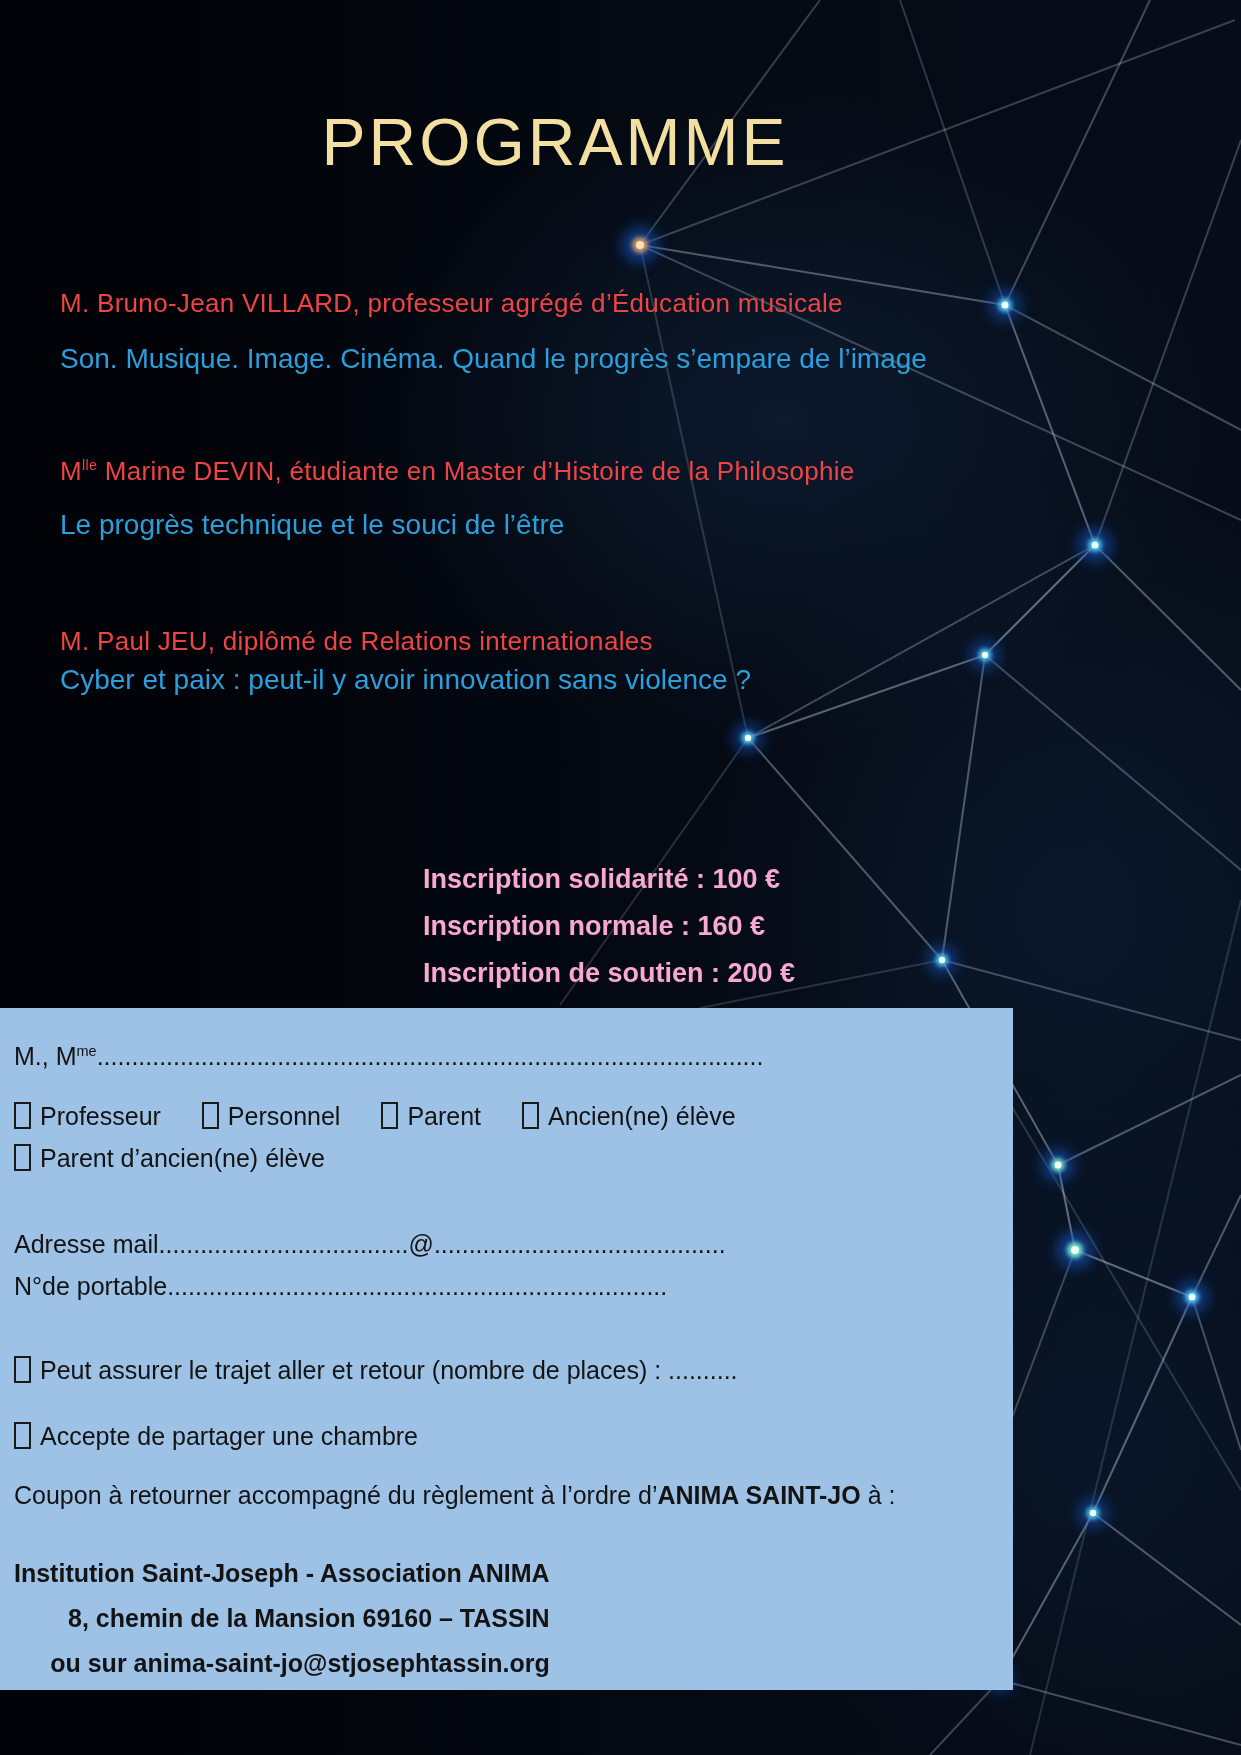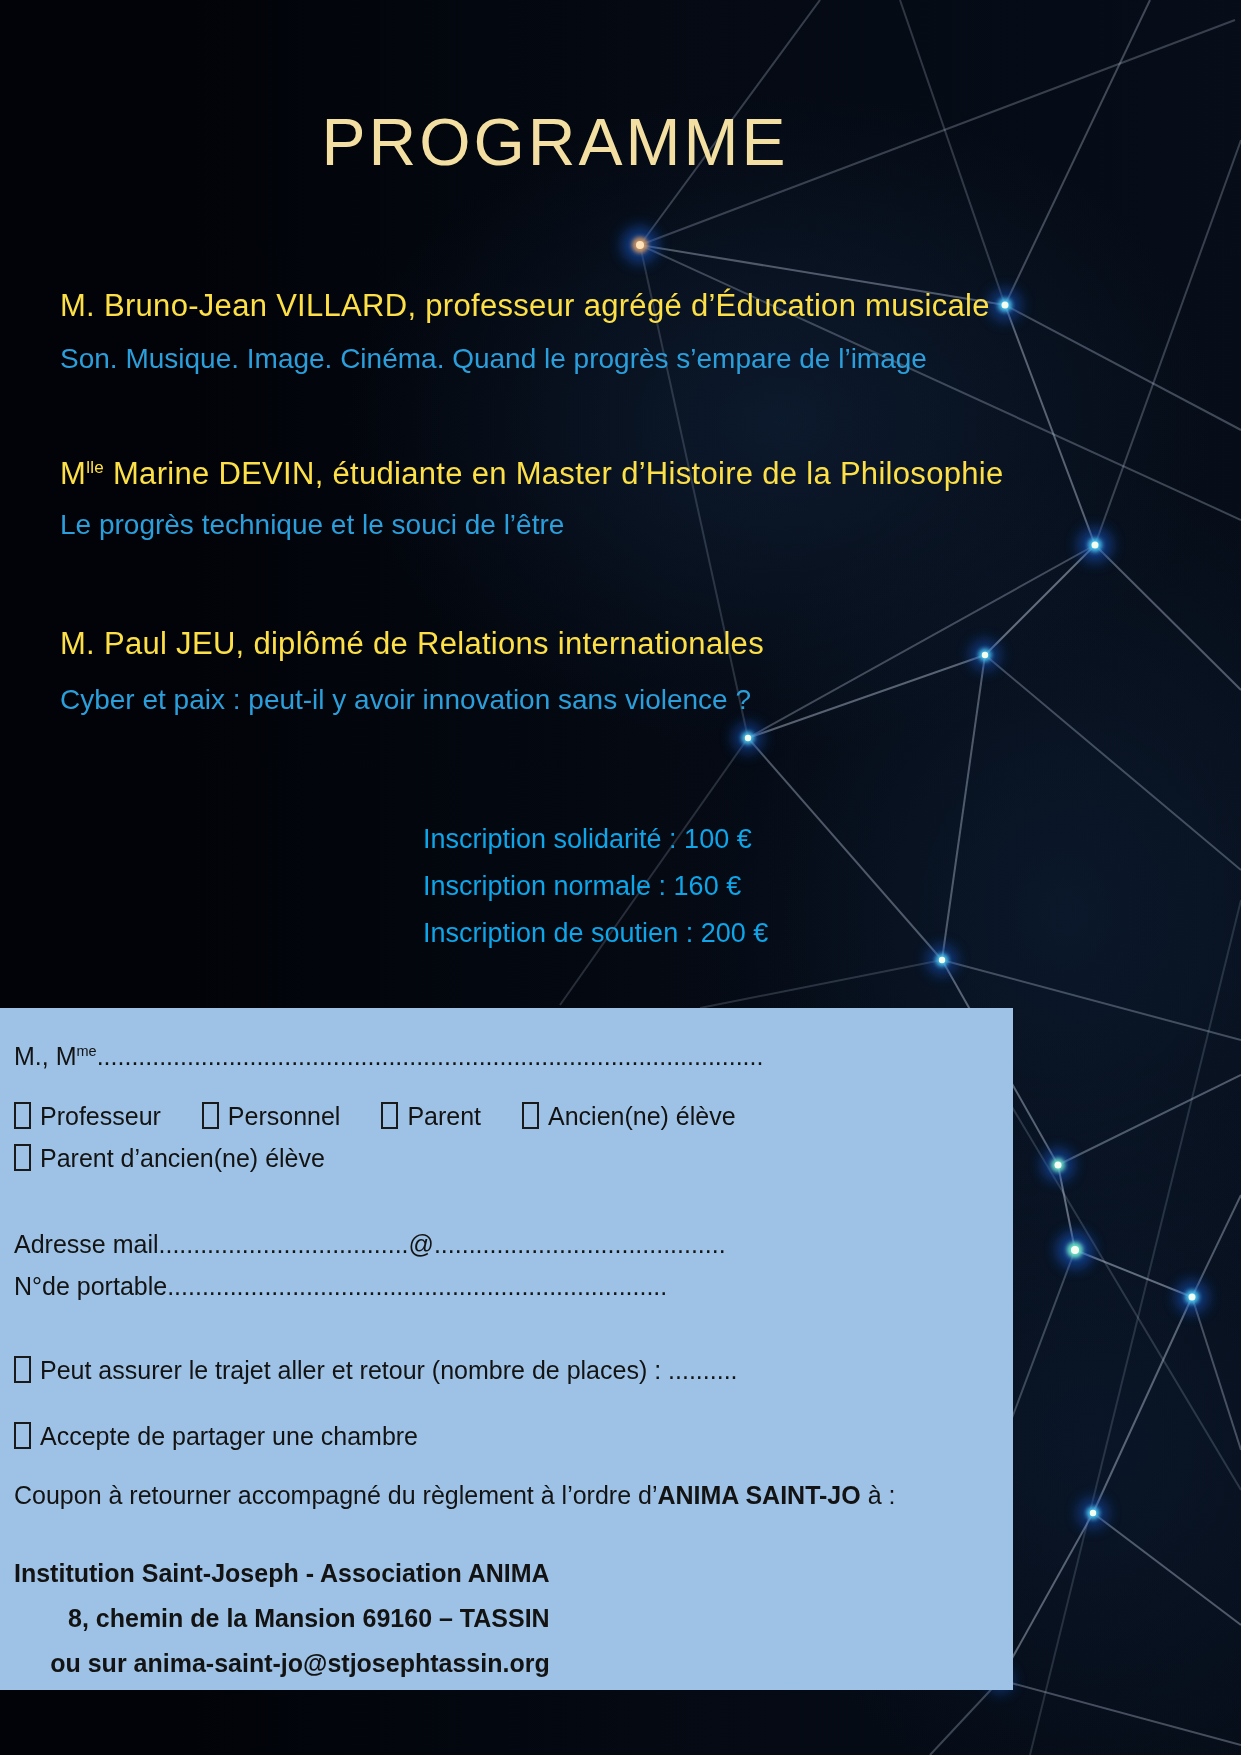--- a/index.html
+++ b/index.html
@@ -15,24 +15,24 @@
       radial-gradient(ellipse 520px 620px at 86% 52%, rgba(14,32,56,.6), rgba(14,32,56,0) 72%),
       radial-gradient(ellipse 480px 520px at 88% 82%, rgba(13,30,54,.55), rgba(13,30,54,0) 72%),
       linear-gradient(90deg, rgba(0,0,0,0) 14%, rgba(8,16,30,.5) 55%, rgba(10,20,36,.6) 100%);
   }
   svg.net{position:absolute;left:0;top:0;z-index:1;}
   .title{
     position:absolute;left:0;top:104px;width:1110px;text-align:center;z-index:2;
     font-size:66px;font-weight:400;letter-spacing:3px;color:#f3dfa1;
   }
   .speaker{position:absolute;left:60px;z-index:2;}
-  .sp-name{font-size:31px;color:#fde047;letter-spacing:.3px;white-space:nowrap;}
+  .sp-name{font-size:26px;color:#ef4444;letter-spacing:.3px;white-space:nowrap;}
   .sp-name sup{font-size:55%;vertical-align:super;}
   .sp-topic{position:absolute;left:60px;z-index:2;font-size:28px;color:#2b9fdb;white-space:nowrap;}
-  .pricing{position:absolute;left:423px;top:816px;z-index:2;font-size:27px;font-weight:400;color:#0ea5e9;line-height:47px;}
+  .pricing{position:absolute;left:423px;top:856px;z-index:2;font-size:27px;font-weight:700;color:#f9a8d4;line-height:47px;}
   .coupon{
     position:absolute;left:0;top:1008px;width:1013px;height:682px;z-index:3;
     background:#9ec2e6;color:#131313;font-size:25px;
   }
   .cline{position:absolute;left:14px;white-space:nowrap;}
   .cline sup{font-size:58%;vertical-align:super;}
   .cb{
     display:inline-block;width:13px;height:23px;border:2px solid #1a1a1a;
     margin-right:9px;vertical-align:-4px;background:transparent;
   }
@@ -152,21 +152,21 @@
 
 <div class="title">PROGRAMME</div>
 
 <div class="speaker sp-name" style="top:288px"><span>M. Bruno-Jean VILLARD, professeur agrégé d’Éducation musicale</span><sup></sup><span></span></div>
 <div class="sp-topic" style="top:343px">Son. Musique. Image. Cinéma. Quand le progrès s’empare de l’image</div>
 
 <div class="speaker sp-name" style="top:456px"><span>M</span><sup>lle</sup><span> Marine DEVIN, étudiante en Master d’Histoire de la Philosophie</span></div>
 <div class="sp-topic" style="top:509px">Le progrès technique et le souci de l’être</div>
 
 <div class="speaker sp-name" style="top:626px"><span>M. Paul JEU, diplômé de Relations internationales</span><sup></sup><span></span></div>
-<div class="sp-topic" style="top:684px">Cyber et paix : peut-il y avoir innovation sans violence ?</div>
+<div class="sp-topic" style="top:664px">Cyber et paix : peut-il y avoir innovation sans violence ?</div>
 
 <div class="pricing">
   <div>Inscription solidarité : 100 €</div>
   <div>Inscription normale : 160 €</div>
   <div>Inscription de soutien : 200 €</div>
 </div>
 
 <div class="coupon">
 
   <div class="cline" style="top:34px"><span>M., M</span><sup>me</sup><span>................................................................................................</span></div>

